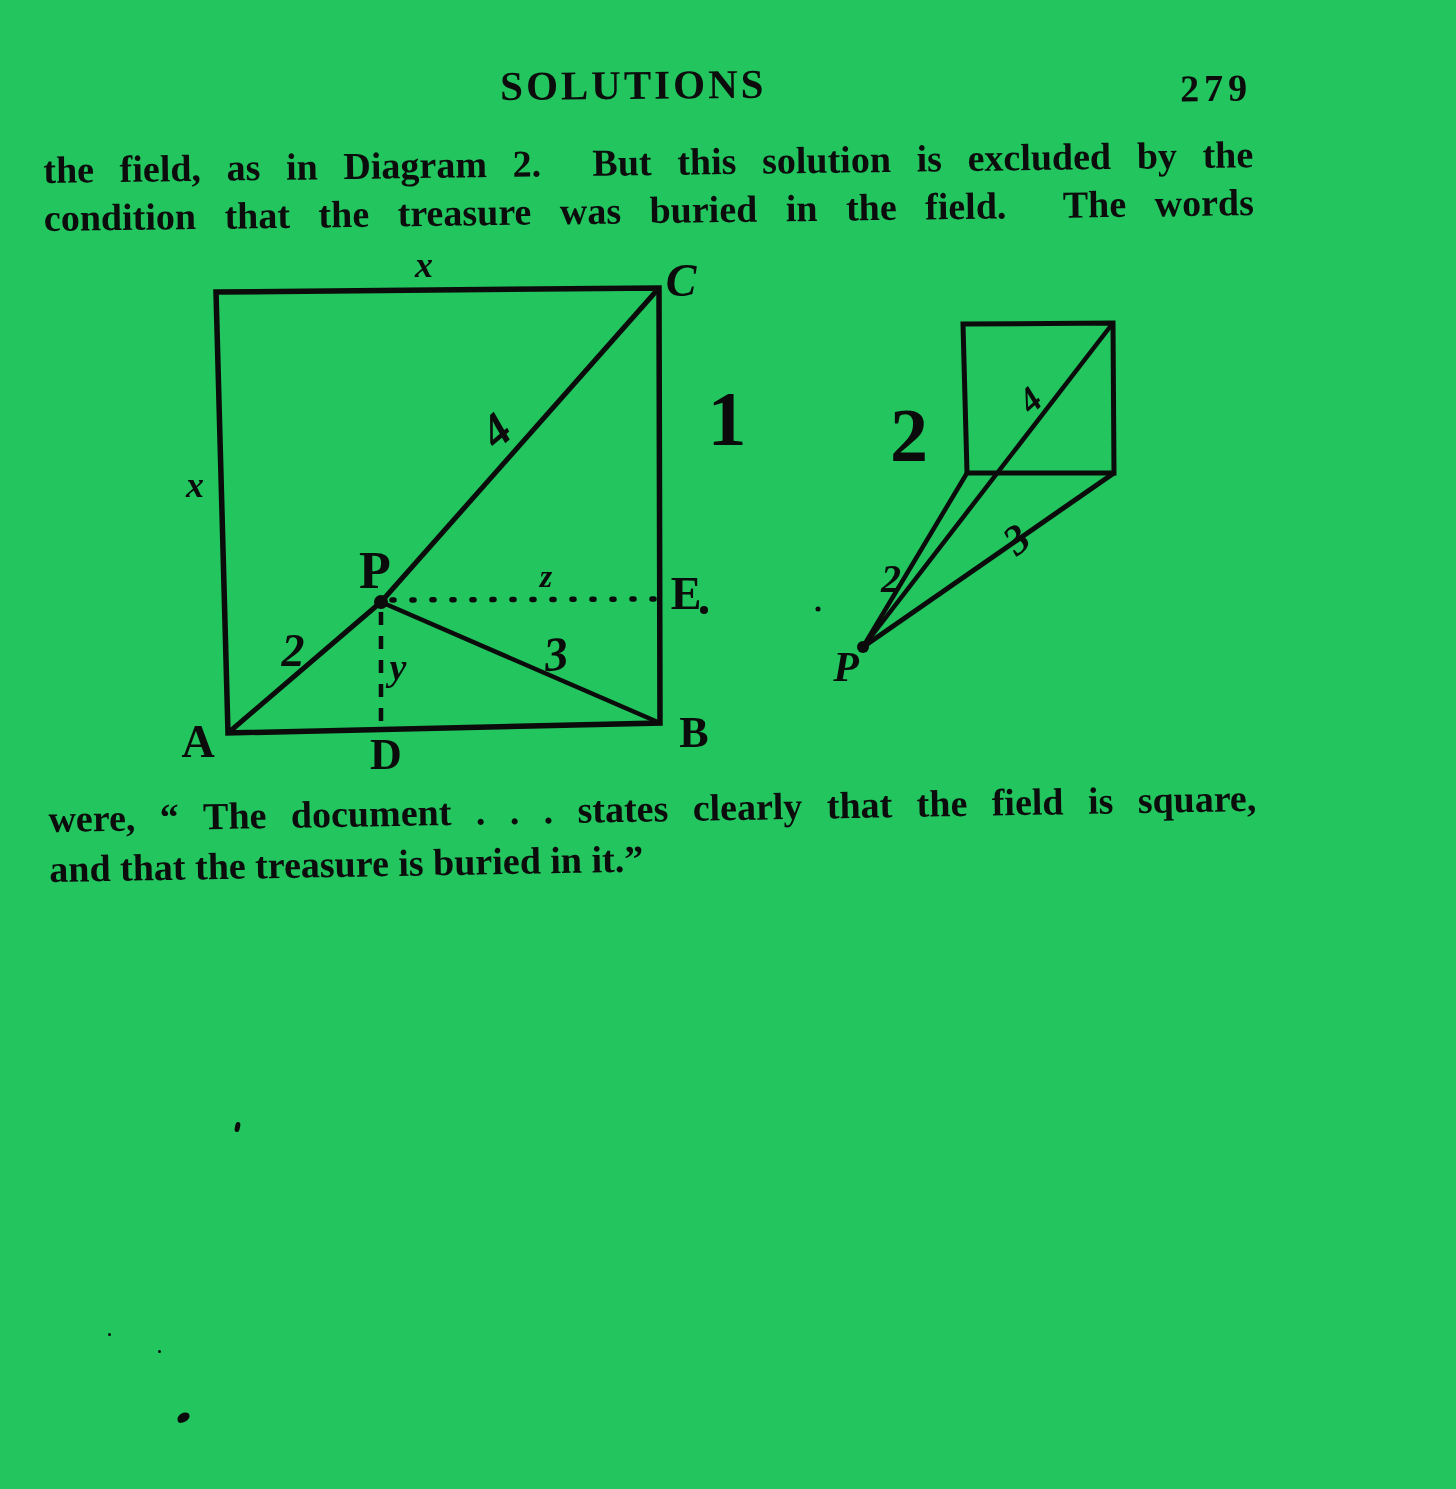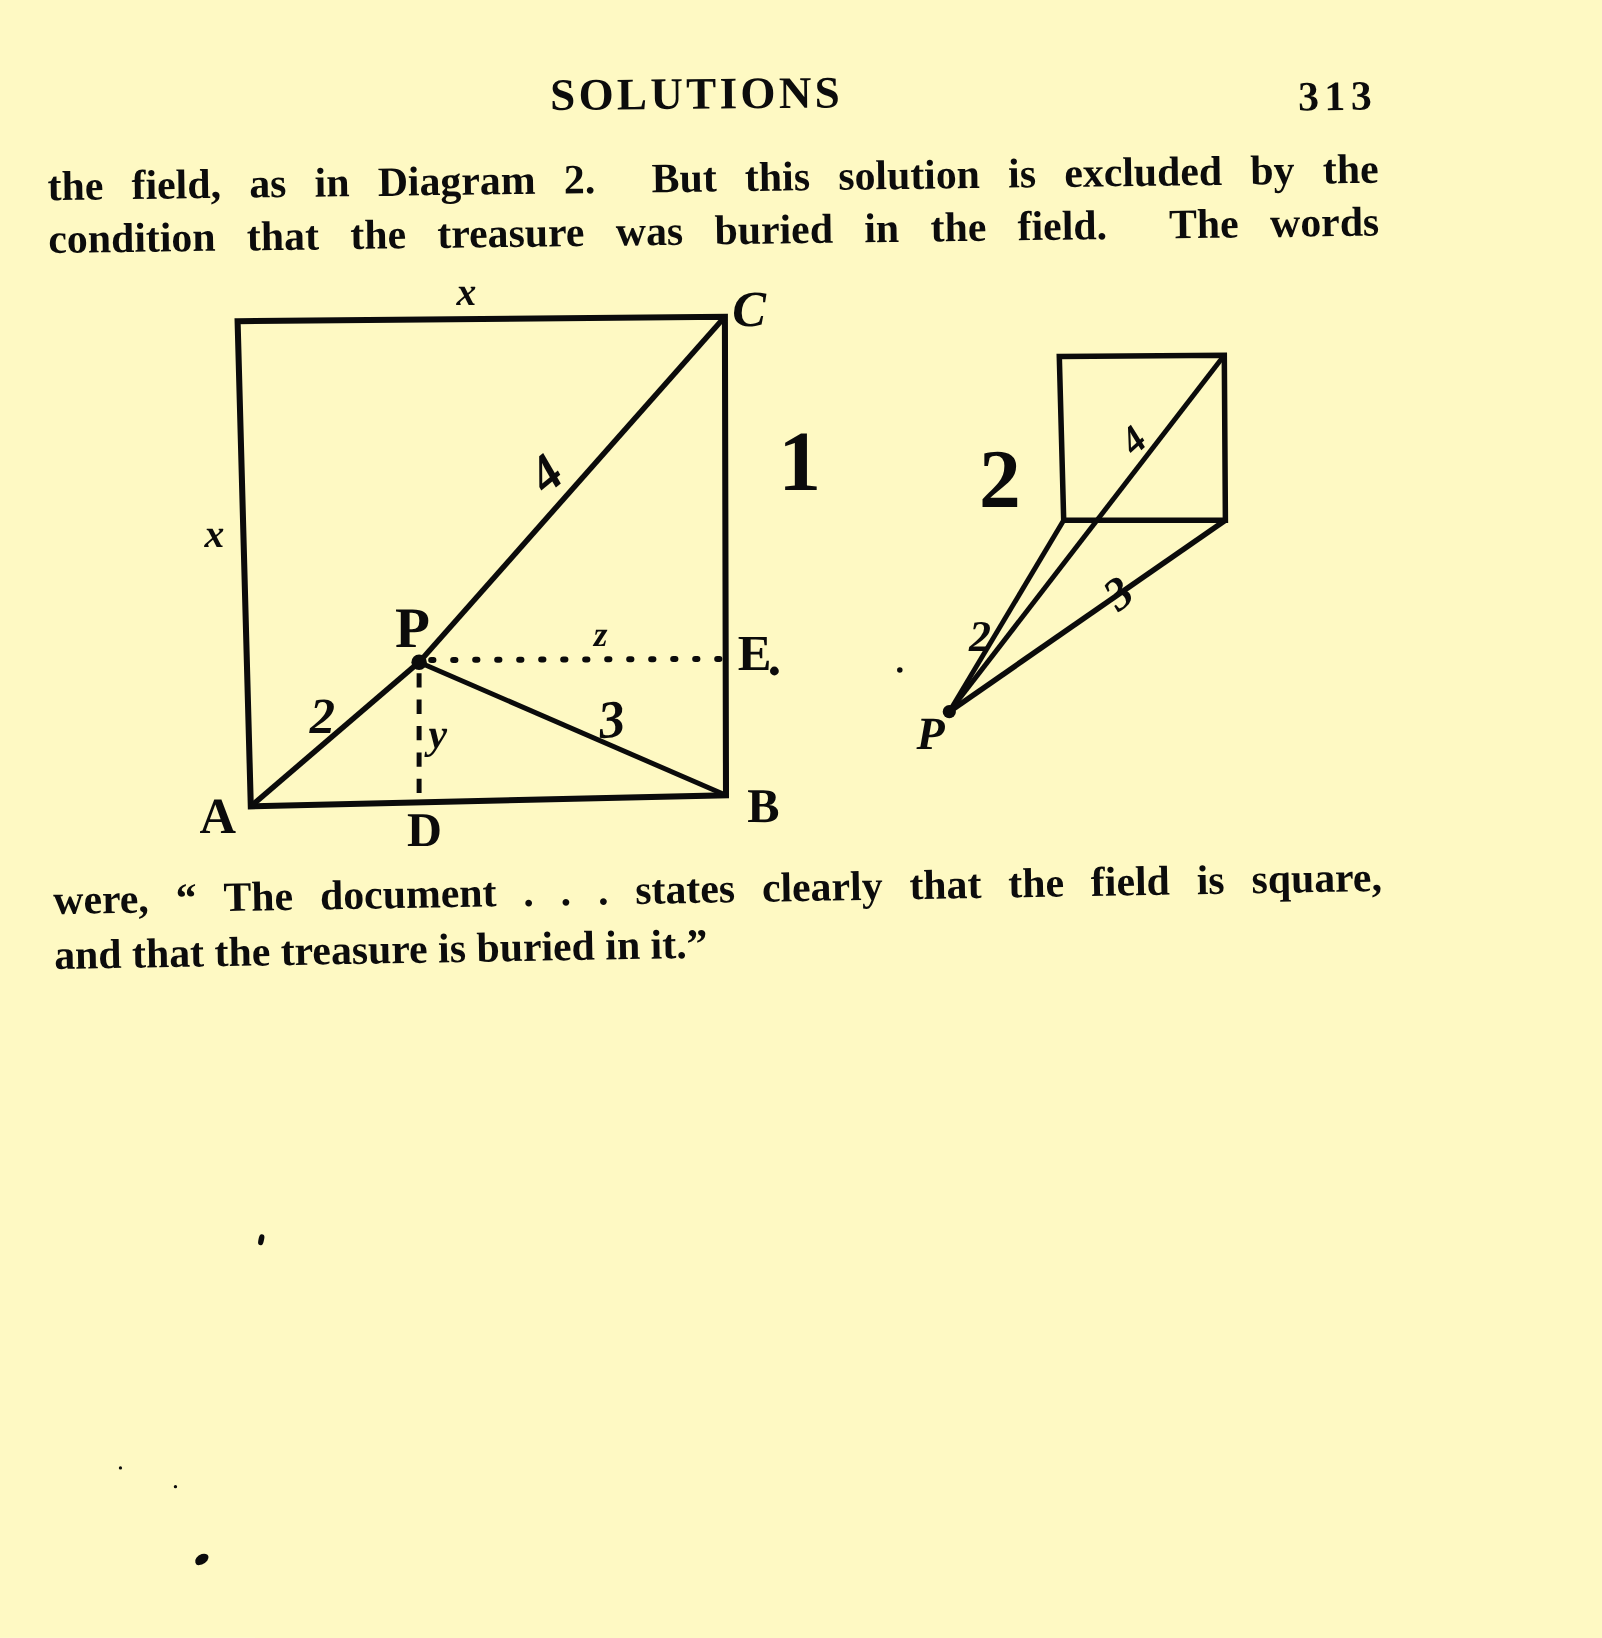--- a/index.html
+++ b/index.html
@@ -1,18 +1,18 @@
 <!DOCTYPE html>
 <html><head>
 <meta charset="utf-8">
 <style>
   html,body{margin:0;padding:0;background:#ffffff;}
   body{width:1456px;height:1489px;overflow:hidden;position:relative;
        font-family:"Liberation Serif","DejaVu Serif",serif;color:#0c0c0c;}
-  .page{position:absolute;inset:0;background:#fef9c3;}
+  .page{position:absolute;inset:0;background:#22c55e;}
 
   .hdr-title{position:absolute;left:500px;top:62px;font-size:41px;font-weight:700;
     letter-spacing:3px;transform:rotate(-0.5deg);transform-origin:left top;white-space:nowrap;}
   .hdr-page{position:absolute;left:1180px;top:66px;font-size:38px;font-weight:700;
     letter-spacing:5px;transform:rotate(-0.6deg);white-space:nowrap;}
 
   .para{position:absolute;font-weight:700;transform-origin:left top;}
   .para-top{left:43px;top:146px;width:1210px;font-size:38px;line-height:48px;
     transform:rotate(-0.75deg);}
   .para-bottom{left:48px;top:794px;width:1208px;font-size:38px;line-height:50px;
@@ -27,21 +27,21 @@
   .ti  {font-family:"Liberation Serif","DejaVu Serif",serif;font-style:italic;font-weight:700;}
 
   .speck{position:absolute;background:#0b0b0b;border-radius:50%;}
 </style>
 </head>
 <body>
 
 <div class="page">
 
   <div class="hdr-title">SOLUTIONS</div>
-  <div class="hdr-page">313</div>
+  <div class="hdr-page">279</div>
 
   <div class="para para-top">
     <div class="jline">the field, as in Diagram 2.&nbsp; But this solution is excluded by the</div>
     <div class="jline">condition that the treasure was buried in the field.&nbsp; The words</div>
   </div>
 
   <svg class="fig" viewBox="140 230 1120 560" xmlns="http://www.w3.org/2000/svg">
 
     <g>
       <polygon points="216,292 659,288 660,723 228,733" fill="none" stroke="#0b0b0b" stroke-width="5.5"></polygon>

